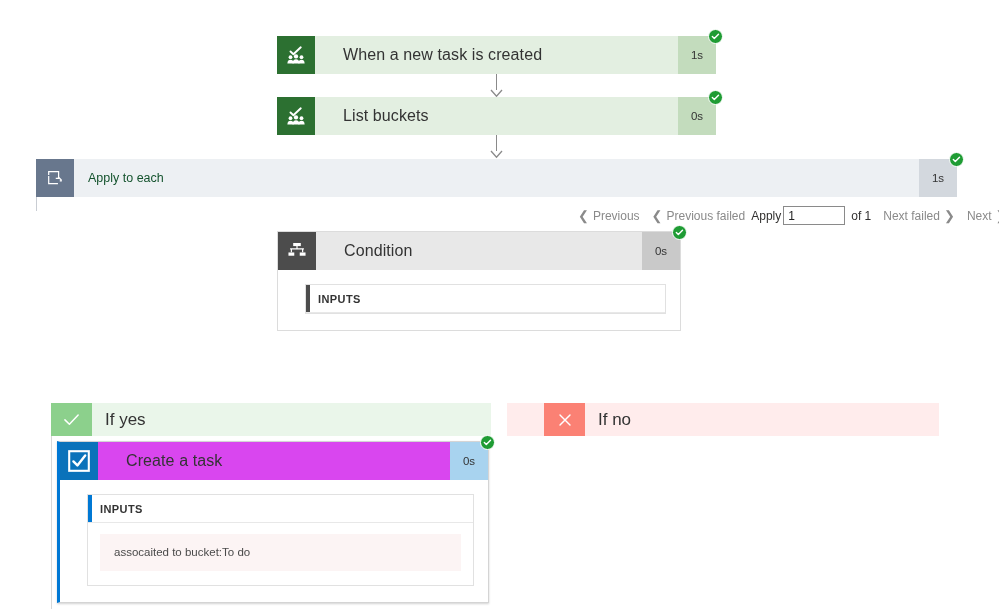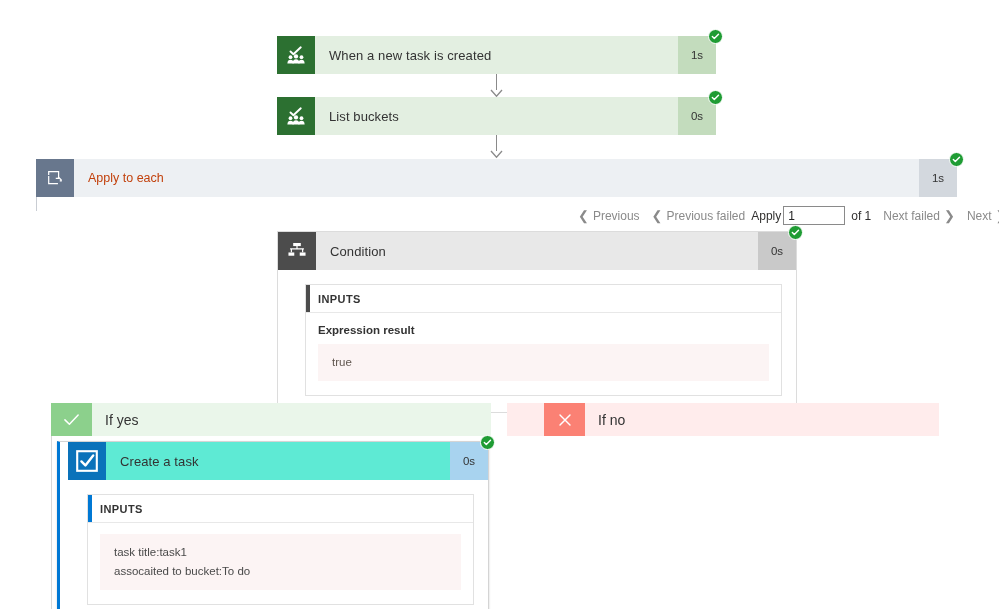--- a/index.html
+++ b/index.html
@@ -33,22 +33,22 @@
     width: 38px;
     min-width: 38px;
     display: flex;
     align-items: center;
     justify-content: center;
   }
   .card-title {
     flex: 1;
     display: flex;
     align-items: center;
-    padding-left: 14px;
-    font-size: 13px;
+    padding-left: 28px;
+    font-size: 16px;
     color: #333333;
     letter-spacing: .1px;
     overflow: hidden;
     white-space: nowrap;
   }
   .card-duration {
     width: 38px;
     min-width: 38px;
     display: flex;
     align-items: center;
@@ -106,21 +106,21 @@
   .gray-card .card-icon   { background: #4c4c4c; }
   .gray-card .card-duration { background: #c9c9c9; }
 
   
   .blue-card {
     background: #ffffff;
     border: 1px solid #d4d4d4;
     border-left: 3px solid #0078d4;
     box-shadow: 0 1px 2px rgba(0,0,0,.18);
   }
-  .blue-card .card-header { background: #5eead4; margin-left: 8px; }
+  .blue-card .card-header { background: #d946ef; }
   .blue-card .card-icon   { background: #0a72ba; }
   .blue-card .card-duration { background: #a8d3ef; }
 
   
   .scope {
     position: absolute;
   }
   .scope-header {
     display: flex;
     align-items: stretch;
@@ -135,21 +135,21 @@
     display: flex;
     align-items: center;
     justify-content: center;
   }
   .scope-title {
     flex: 1;
     display: flex;
     align-items: center;
     padding-left: 14px;
     font-size: 12.5px;
-    color: #c2410c;
+    color: #14532d;
   }
   .scope-duration {
     width: 38px;
     min-width: 38px;
     background: #d3d8de;
     display: flex;
     align-items: center;
     justify-content: center;
     font-size: 11.5px;
     color: #333333;
@@ -259,21 +259,21 @@
     min-width: 41px;
     display: flex;
     align-items: center;
     justify-content: center;
   }
   .branch-title {
     flex: 1;
     display: flex;
     align-items: center;
     padding-left: 13px;
-    font-size: 14px;
+    font-size: 17px;
     color: #333333;
   }
   .branch-yes .branch-header { background: #eaf6ea; }
   .branch-yes .branch-icon   { background: #8cd08c; }
   .branch-no  .branch-header { background: #ffecec; padding-left: 37px; }
   .branch-no  .branch-icon   { background: #fb8174; }
   .branch-rail {
     border-left: 1px solid #d8d8d8;
   }
 </style>
@@ -375,47 +375,41 @@
   <div class="pager-btn">
     <span>Next failed</span>
     <span class="chev">❯</span>
   </div>
   <div class="pager-btn">
     <span>Next</span>
     <span class="chev">❯</span>
   </div>
 </div>
 
-<div class="card gray-card" style="left:277px; top:231px; width:520px;">
+<div class="card gray-card" style="left:277px; top:231px; width:404px;">
   <div class="card-header">
     <div class="card-icon">
       <svg width="20" height="20" viewBox="0 0 22 22" aria-hidden="true">
         <rect x="6.8" y="2.2" width="8.4" height="3.4" fill="#ffffff"></rect>
         <path d="M11 5.6 L11 8.6 M3.4 8.6 L18.6 8.6 M4.8 8.6 L4.8 12.4 M17.2 8.6 L17.2 12.4" fill="none" stroke="#ffffff" stroke-width="1.3"></path>
         <rect x="1.6" y="12.6" width="6.4" height="3.6" fill="#ffffff"></rect>
         <rect x="14" y="12.6" width="6.4" height="3.6" fill="#ffffff"></rect>
       </svg>
     </div>
     <div class="card-title">Condition</div>
     <div class="card-duration">0s</div>
     <div class="status-badge">
       <svg width="9" height="9" viewBox="0 0 12 12">
           <path d="M1.8 6.1 L4.4 8.7 L10 2.9" fill="none" stroke="#ffffff" stroke-width="1.9" stroke-linecap="round" stroke-linejoin="round"></path>
         </svg>
     </div>
   </div>
   <div style="padding:14px 14px 16px 27px;">
     <div class="panel panel-gray">
       <div class="panel-header">INPUTS</div>
-      <div class="panel-body">
-        <div class="field-label">Expression result</div>
-        <div class="field-value">
-          <span class="tok">true</span>
-        </div>
-      </div>
     </div>
   </div>
 </div>
 
 <div class="branch branch-yes" style="left:51px; top:403px; width:440px;">
   <div class="branch-header">
     <div class="branch-icon">
       <svg width="21" height="21" viewBox="0 0 24 24" aria-hidden="true">
         <path d="M4.5 12.4 L9.6 17.4 L19.6 6.8" fill="none" stroke="#ffffff" stroke-width="1.7" stroke-linecap="round" stroke-linejoin="round"></path>
       </svg>
@@ -450,19 +444,18 @@
       <svg width="9" height="9" viewBox="0 0 12 12">
           <path d="M1.8 6.1 L4.4 8.7 L10 2.9" fill="none" stroke="#ffffff" stroke-width="1.9" stroke-linecap="round" stroke-linejoin="round"></path>
         </svg>
     </div>
   </div>
   <div style="padding:14px 14px 16px 27px;">
     <div class="panel panel-blue">
       <div class="panel-header">INPUTS</div>
       <div class="panel-body">
         <div class="field-value">
-          <div>task title:task1</div>
           <div>assocaited to bucket:To do</div>
         </div>
       </div>
     </div>
   </div>
 </div>
 
 </body></html>

